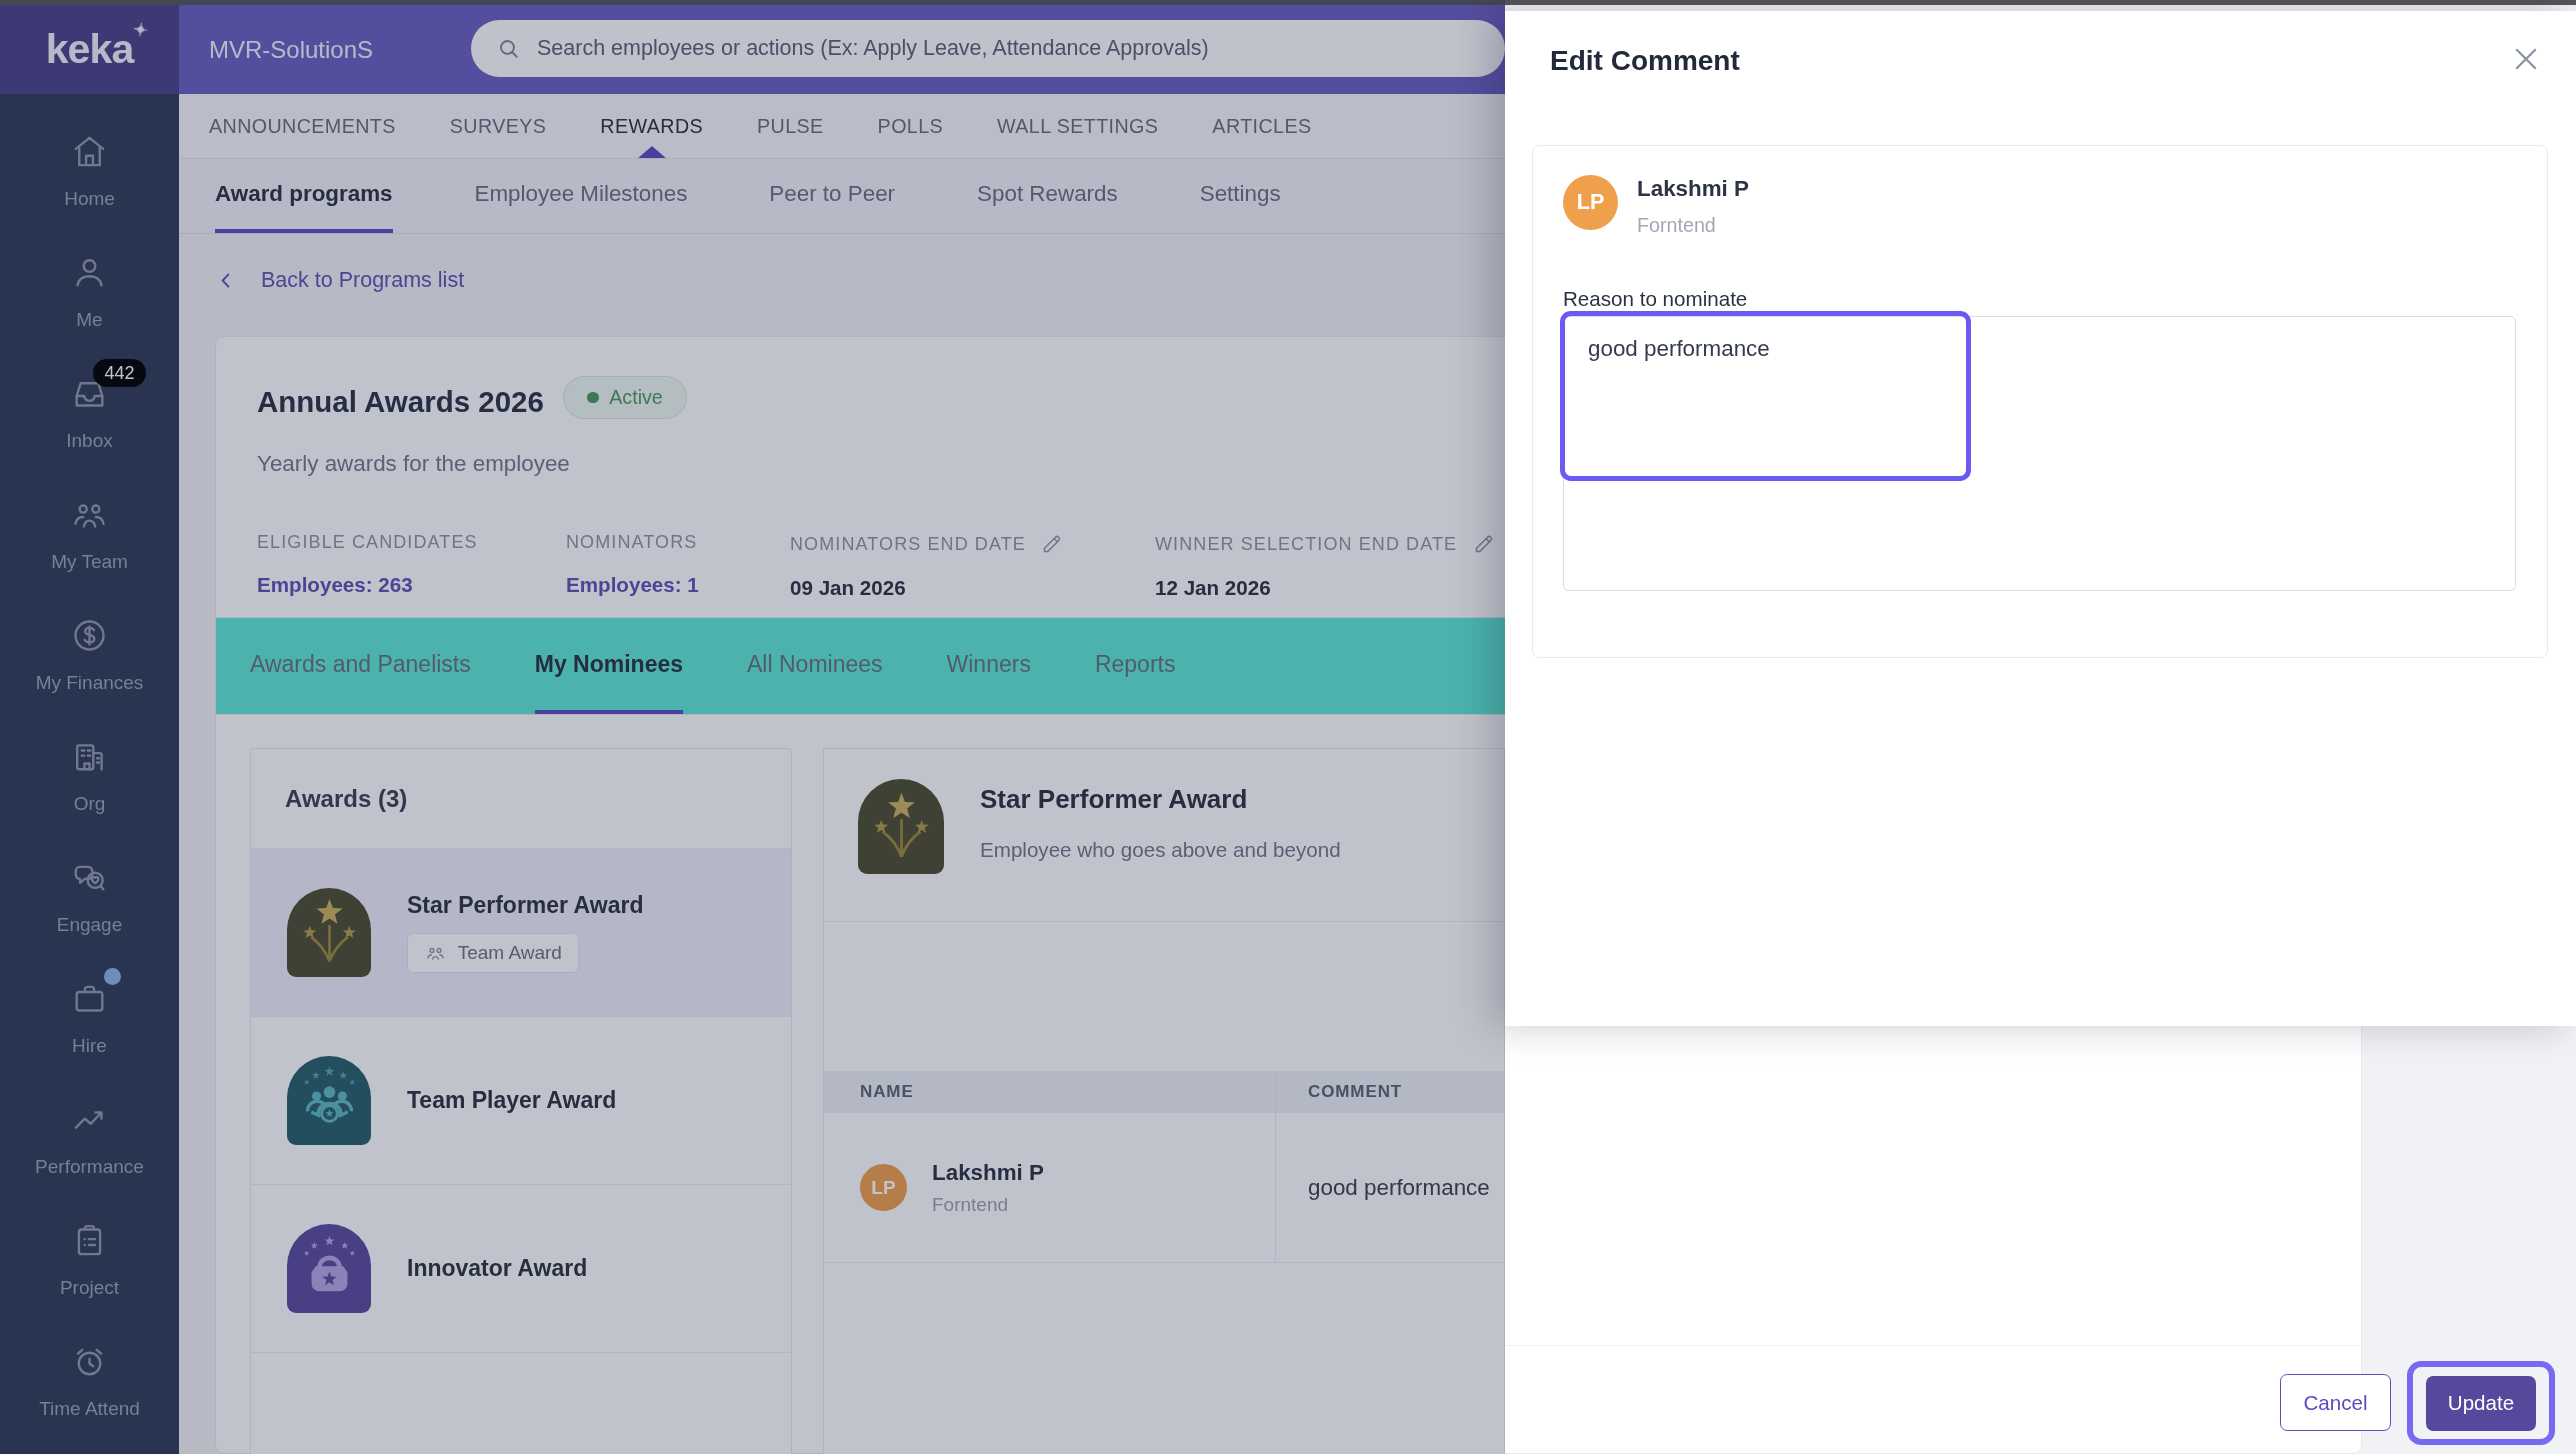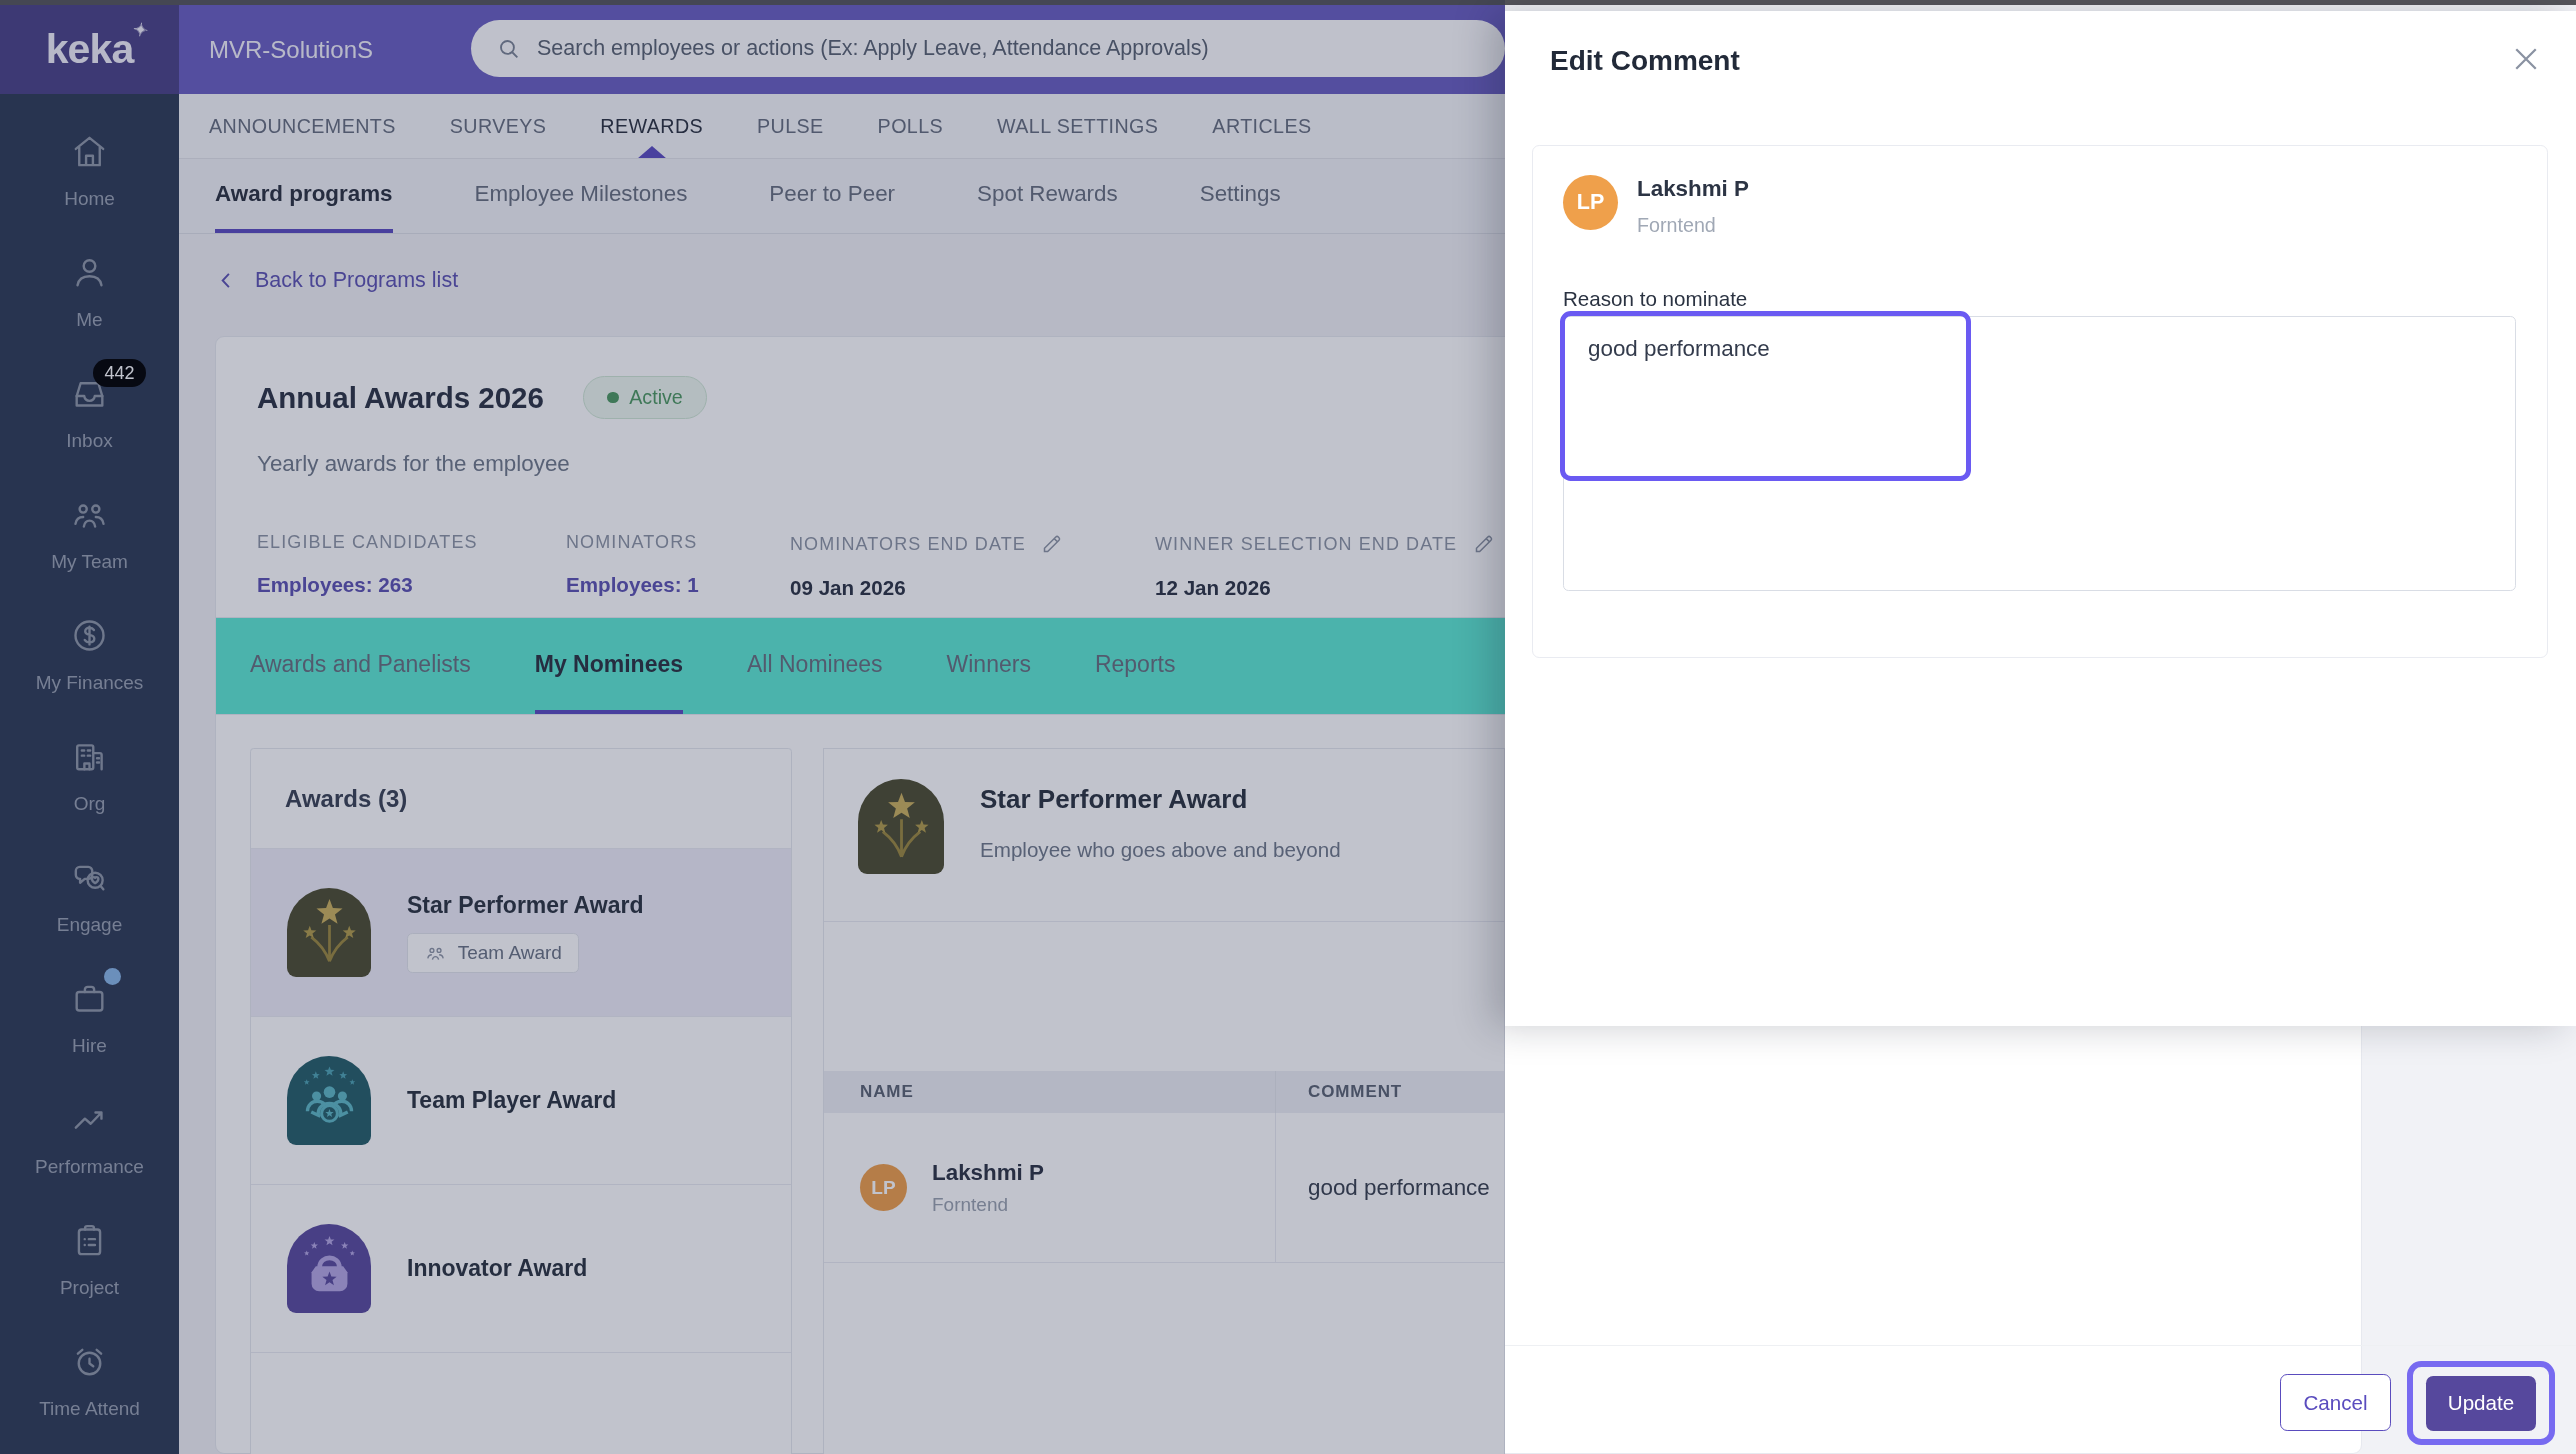--- a/index.html
+++ b/index.html
@@ -34,29 +34,29 @@
                   width:0; height:0; border-left:15px solid transparent; border-right:15px solid transparent;
                   border-bottom:13.4px solid #5b4cc0; }
 
   .sub-tabs { position:absolute; left:179px; top:158px; width:1326px; height:76px; background:#f2f3f7;
               border-top:0.9px solid #e2e4ea; border-bottom:0.9px solid #dde0e7;
               display:flex; align-items:stretch; padding-left:36px; gap:82px; }
   .sub-tab { display:flex; align-items:center; font-size:22.4px; color:#68707f; border-bottom:4.5px solid transparent; }
   .sub-tab.active { color:#2b3240; font-weight:700; border-bottom-color:#5b4cc0; }
 
   
-  .back-link { position:absolute; left:215px; top:268px; display:flex; align-items:center; gap:17px;
+  .back-link { position:absolute; left:215px; top:268px; display:flex; align-items:center; gap:23px;
                color:#5d53b2; font-size:21.5px; }
   .back-link svg { width:23px; height:23px; stroke:#5d53b2; fill:none; stroke-width:2; }
 
   
   .program-card { position:absolute; left:215px; top:336px; width:2147px; height:1118px;
                   background:#fff; border:0.9px solid #e7e9ef; border-radius:9px; }
   .pc-head { padding:39px 41px 0 41px; }
-  .title-row { display:flex; align-items:center; gap:39px; }
+  .title-row { display:flex; align-items:flex-end; gap:19px; }
   .program-title { font-size:29.5px; font-weight:700; color:#2c3444; }
   .status-badge { display:flex; align-items:center; gap:10.7px; background:#eef7ef; border:0.9px solid #cfe7d4;
                   border-radius:21.5px; padding:9px 23px; font-size:19.7px; color:#4d9960; }
   .status-dot { width:11.6px; height:11.6px; border-radius:50%; background:#4d9960; }
   .program-desc { margin-top:32px; font-size:22.4px; color:#6f7989; }
   .fields { margin-top:55px; display:flex; }
   .field { }
   .field.w1 { width:309px; } .field.w2 { width:224px; } .field.w3 { width:365px; }
   .f-label { display:flex; align-items:center; gap:14.3px; font-size:18px; color:#8d95a4; letter-spacing:1.1px; }
   .f-label svg { width:24px; height:24px; stroke:#8d95a4; fill:none; stroke-width:1.5; }

